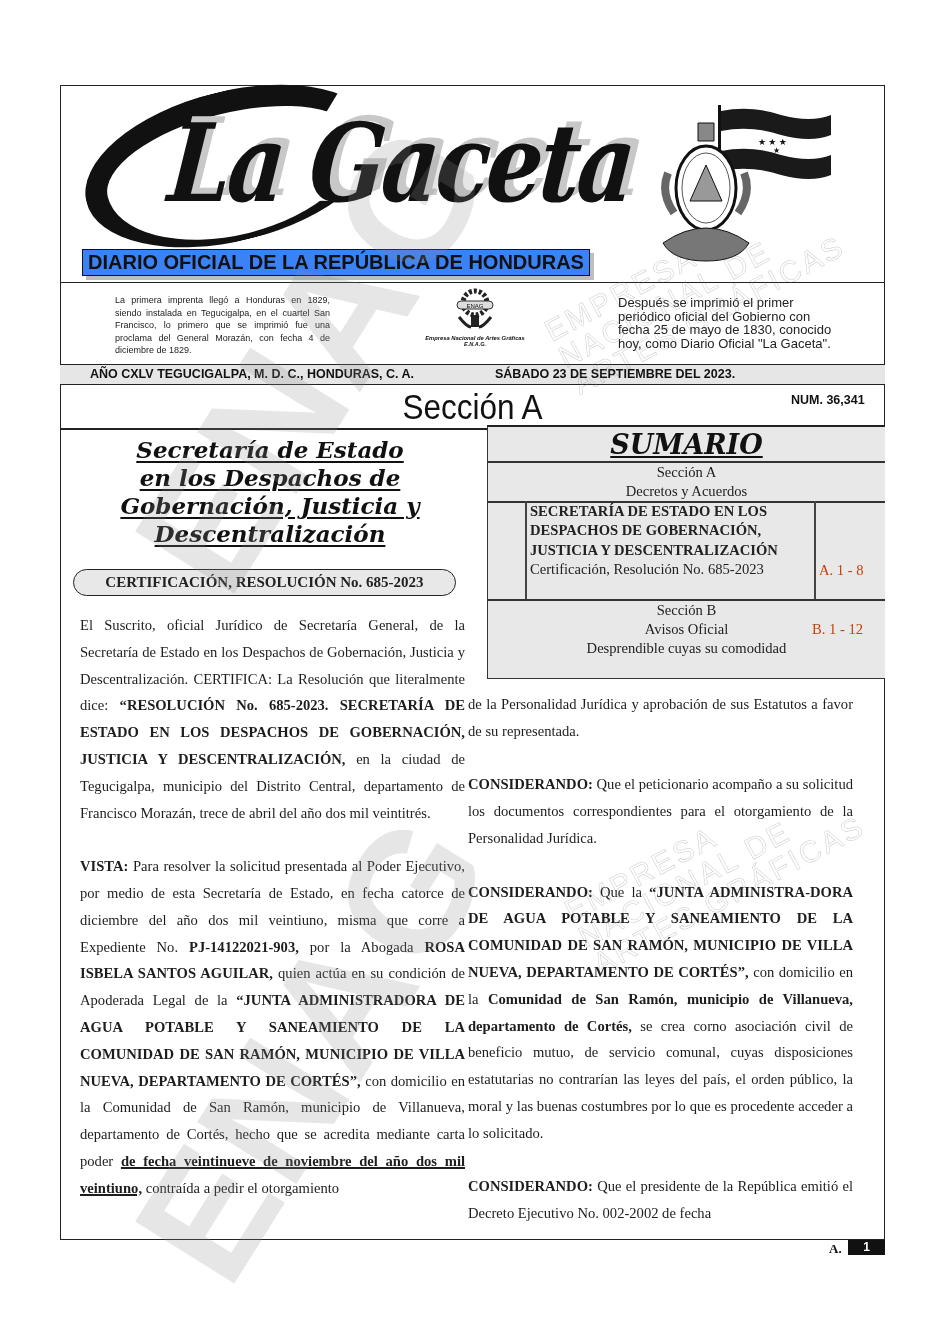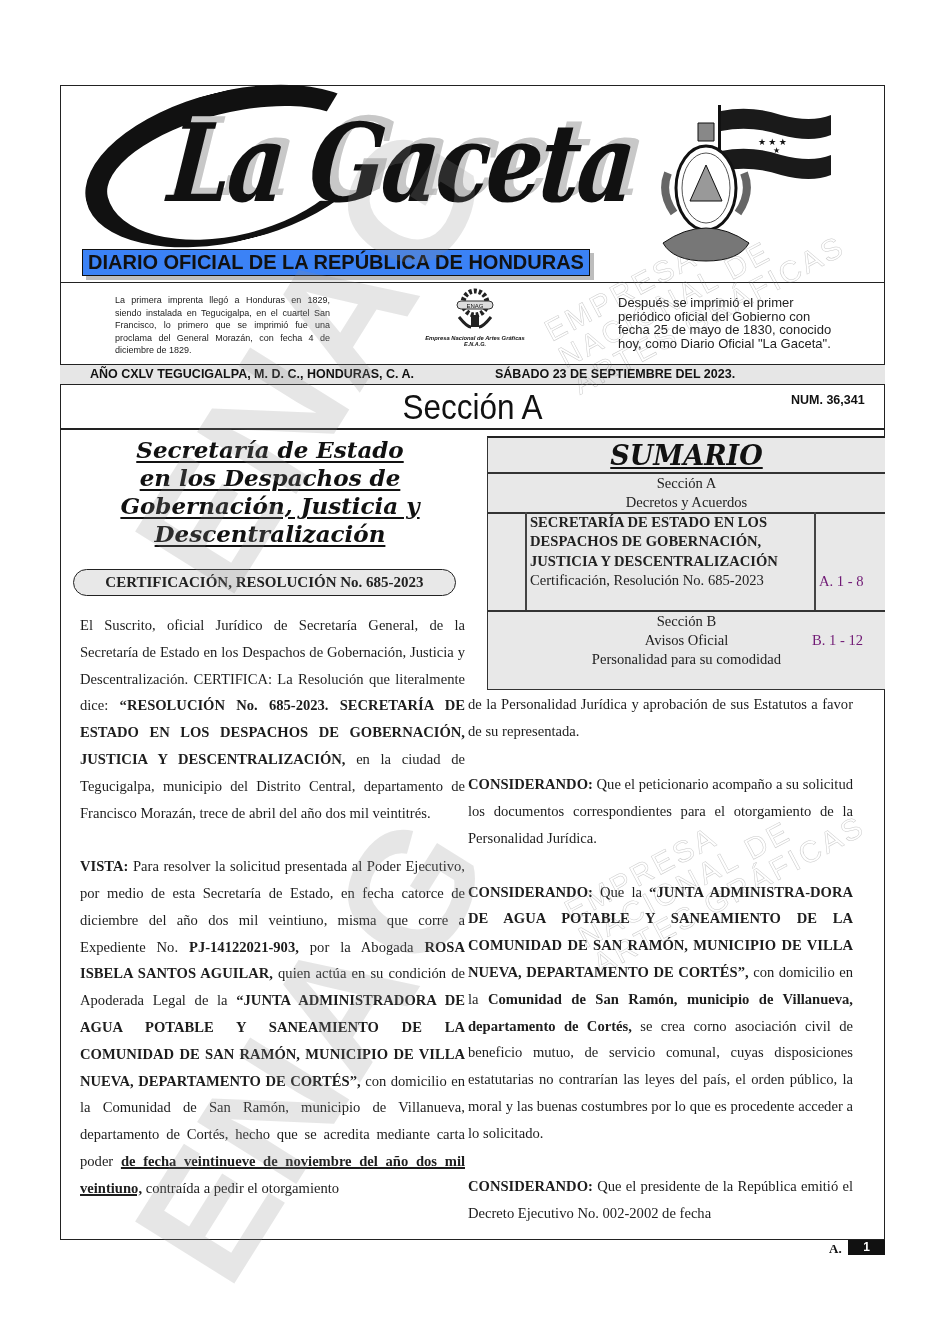--- a/index.html
+++ b/index.html
@@ -76,34 +76,34 @@
   .ministry-title span { text-decoration: underline; text-decoration-thickness: 2px; text-underline-offset: 3px; display: block; }
 
   .cert-pill {
     position: absolute; left: 73px; top: 569px; width: 383px; height: 27px;
     border: 1.5px solid #222; border-radius: 14px; background: #e8e8e8;
     font-family: "Liberation Serif", serif; font-weight: bold; font-size: 15px; line-height: 24px; text-align: center; color: #222;
   }
 
   
   .sumario {
-    position: absolute; left: 487px; top: 436px; width: 398px; height: 254px;
+    position: absolute; left: 487px; top: 425px; width: 398px; height: 254px;
     background: #e8e8e8; border: 1.5px solid #333; border-top: 2.5px solid #222; border-right: none;
   }
   .sum-title {
     position: absolute; left: 0; top: 2px; width: 100%; text-align: center;
     font-family: "DejaVu Serif", serif; font-style: italic; font-weight: bold; font-size: 27px; line-height: 32px; color: #111;
   }
   .sum-title span { text-decoration: underline; text-decoration-thickness: 2px; text-underline-offset: 2px; }
   .sum-line { position: absolute; left: 0; width: 100%; height: 1.5px; background: #333; }
   .sum-vline { position: absolute; width: 1.5px; background: #444; }
   .sum-center { position: absolute; left: 0; width: 100%; text-align: center; font-size: 14.6px; line-height: 19px; color: #222; }
   .sum-bold { position: absolute; left: 42px; top: 75px; width: 285px; font-weight: bold; font-size: 14.6px; line-height: 19.3px; color: #222; }
   .sum-reg { position: absolute; left: 42px; top: 133px; font-size: 14.6px; line-height: 19px; color: #222; white-space: nowrap; }
-  .sum-pages { position: absolute; font-size: 14.6px; line-height: 19px; color: #701a75; white-space: nowrap; }
+  .sum-pages { position: absolute; font-size: 14.6px; line-height: 19px; color: #c2410c; white-space: nowrap; }
 
   
   .wm-enag {
     position: absolute; font-family: "Liberation Sans", sans-serif; font-weight: bold; color: rgba(140,140,140,0.22);
     font-size: 170px; letter-spacing: 4px; transform: rotate(-58deg); transform-origin: left top; white-space: nowrap; pointer-events: none;
   }
   .wm-text {
     position: absolute; font-family: "Liberation Sans", sans-serif; color: rgba(120,120,120,0.28);
     font-size: 30px; line-height: 30px; letter-spacing: 3px; transform: rotate(-28deg); transform-origin: left top; white-space: nowrap; pointer-events: none;
     -webkit-text-stroke: 0.5px rgba(120,120,120,0.4); color: transparent;
@@ -179,21 +179,21 @@
   <div class="sum-line" style="top:74px;"></div>
   <div class="sum-vline" style="left:37px; top:74px; height:98px;"></div>
   <div class="sum-vline" style="left:326px; top:74px; height:98px;"></div>
   <div class="sum-bold">SECRETARÍA DE ESTADO EN LOS DESPACHOS DE GOBERNACIÓN, JUSTICIA Y DESCENTRALIZACIÓN</div>
   <div class="sum-reg">Certificación, Resolución No. 685-2023</div>
   <div class="sum-pages" style="left:331px; top:134px;">A. 1 - 8</div>
   <div class="sum-line" style="top:172px;"></div>
   <div class="sum-center" style="top:174px;">Sección B</div>
   <div class="sum-center" style="top:193px;">Avisos Oficial</div>
   <div class="sum-pages" style="left:324px; top:193px;">B.  1 - 12</div>
-  <div class="sum-center" style="top:212px;">Personalidad para su comodidad</div>
+  <div class="sum-center" style="top:212px;">Desprendible cuyas su comodidad</div>
 </div>
 
 <div class="col col-left">
   <p><span>El Suscrito, oficial Jurídico de Secretaría General, de la Secretaría de Estado en los Despachos de Gobernación, Justicia y Descentralización. CERTIFICA: La Resolución que literalmente dice: </span><b>“RESOLUCIÓN No. 685-2023. SECRETARÍA DE ESTADO EN LOS DESPACHOS DE GOBERNACIÓN, JUSTICIA Y DESCENTRALIZACIÓN,</b><span> en la ciudad de Tegucigalpa, municipio del Distrito Central, departamento de Francisco Morazán, trece de abril del año dos mil veintitrés.</span></p>
   <p><b>VISTA:</b><span> Para resolver la solicitud presentada al Poder Ejecutivo, por medio de esta Secretaría de Estado, en fecha catorce de diciembre del año dos mil veintiuno, misma que corre a Expediente No. </span><b>PJ-14122021-903,</b><span> por la Abogada </span><b>ROSA ISBELA SANTOS AGUILAR,</b><span> quien actúa en su condición de Apoderada Legal de la </span><b>“JUNTA ADMINISTRADORA DE AGUA POTABLE Y SANEAMIENTO DE LA COMUNIDAD DE SAN RAMÓN, MUNICIPIO DE VILLA NUEVA, DEPARTAMENTO DE CORTÉS”,</b><span> con domicilio en la Comunidad de San Ramón, municipio de Villanueva, departamento de Cortés, hecho que se acredita mediante carta poder </span><b><u>de fecha veintinueve de noviembre del año dos mil veintiuno,</u></b><span> contraída a pedir el otorgamiento</span></p>
 </div>
 
 <div class="col col-right">
   <p>de la Personalidad Jurídica y aprobación de sus Estatutos a favor de su representada.</p>
   <p><b>CONSIDERANDO:</b><span> Que el peticionario acompaño a su solicitud los documentos correspondientes para el otorgamiento de la Personalidad Jurídica.</span></p>

